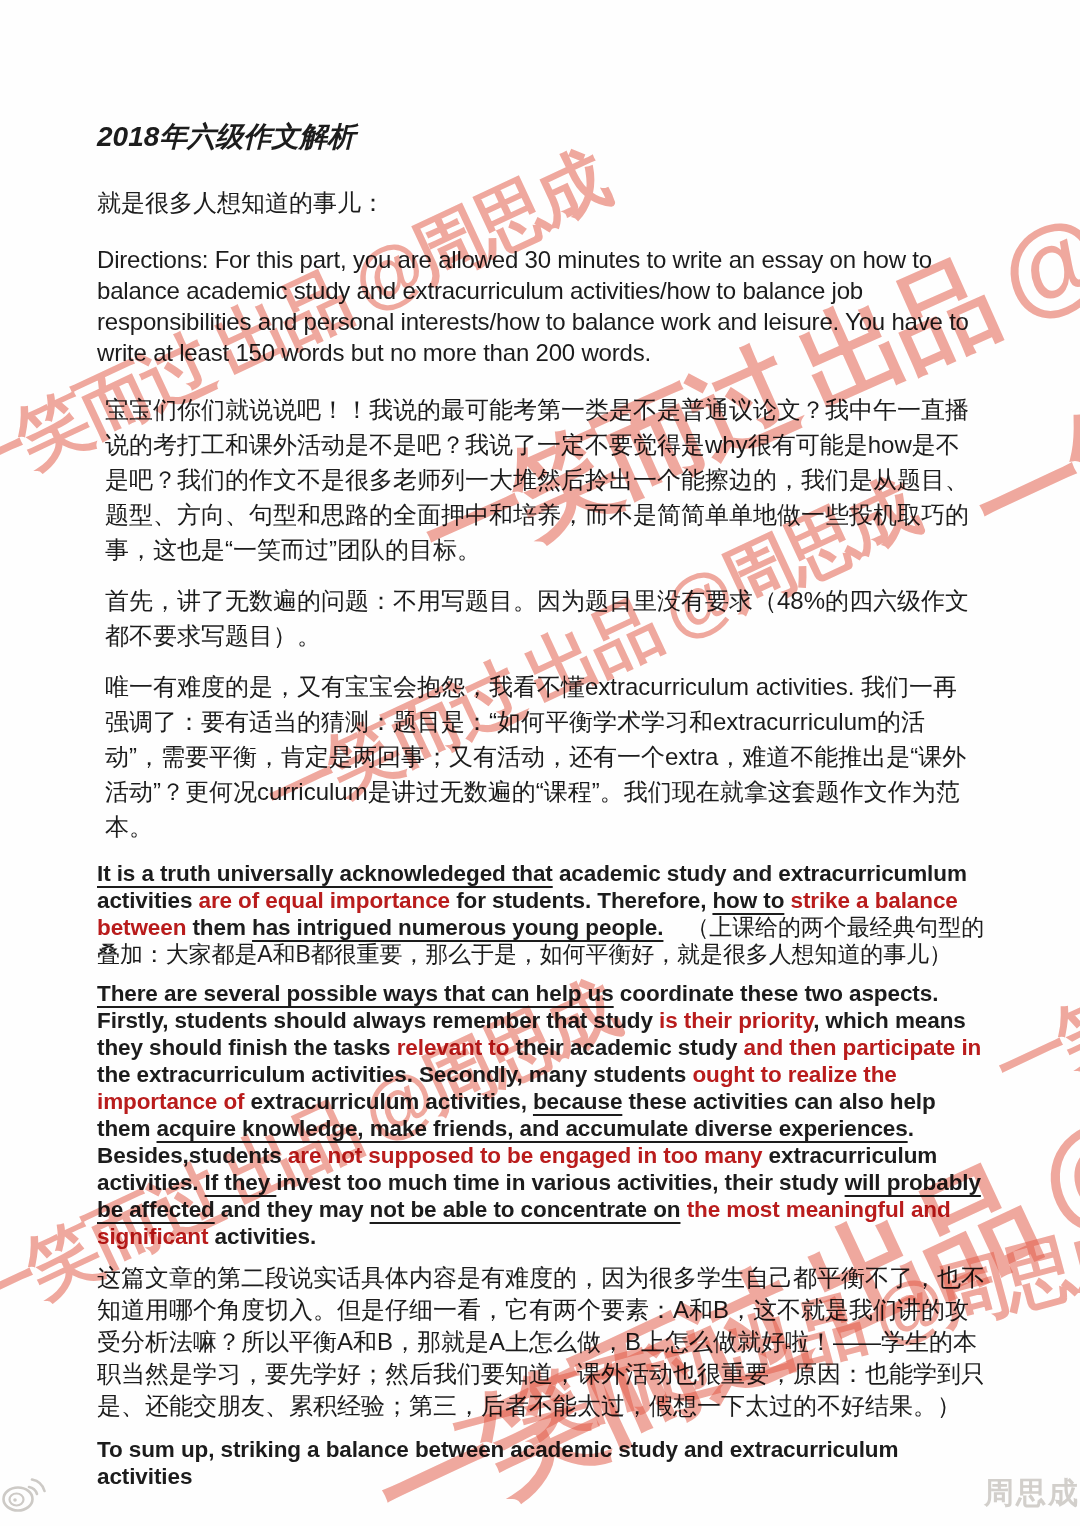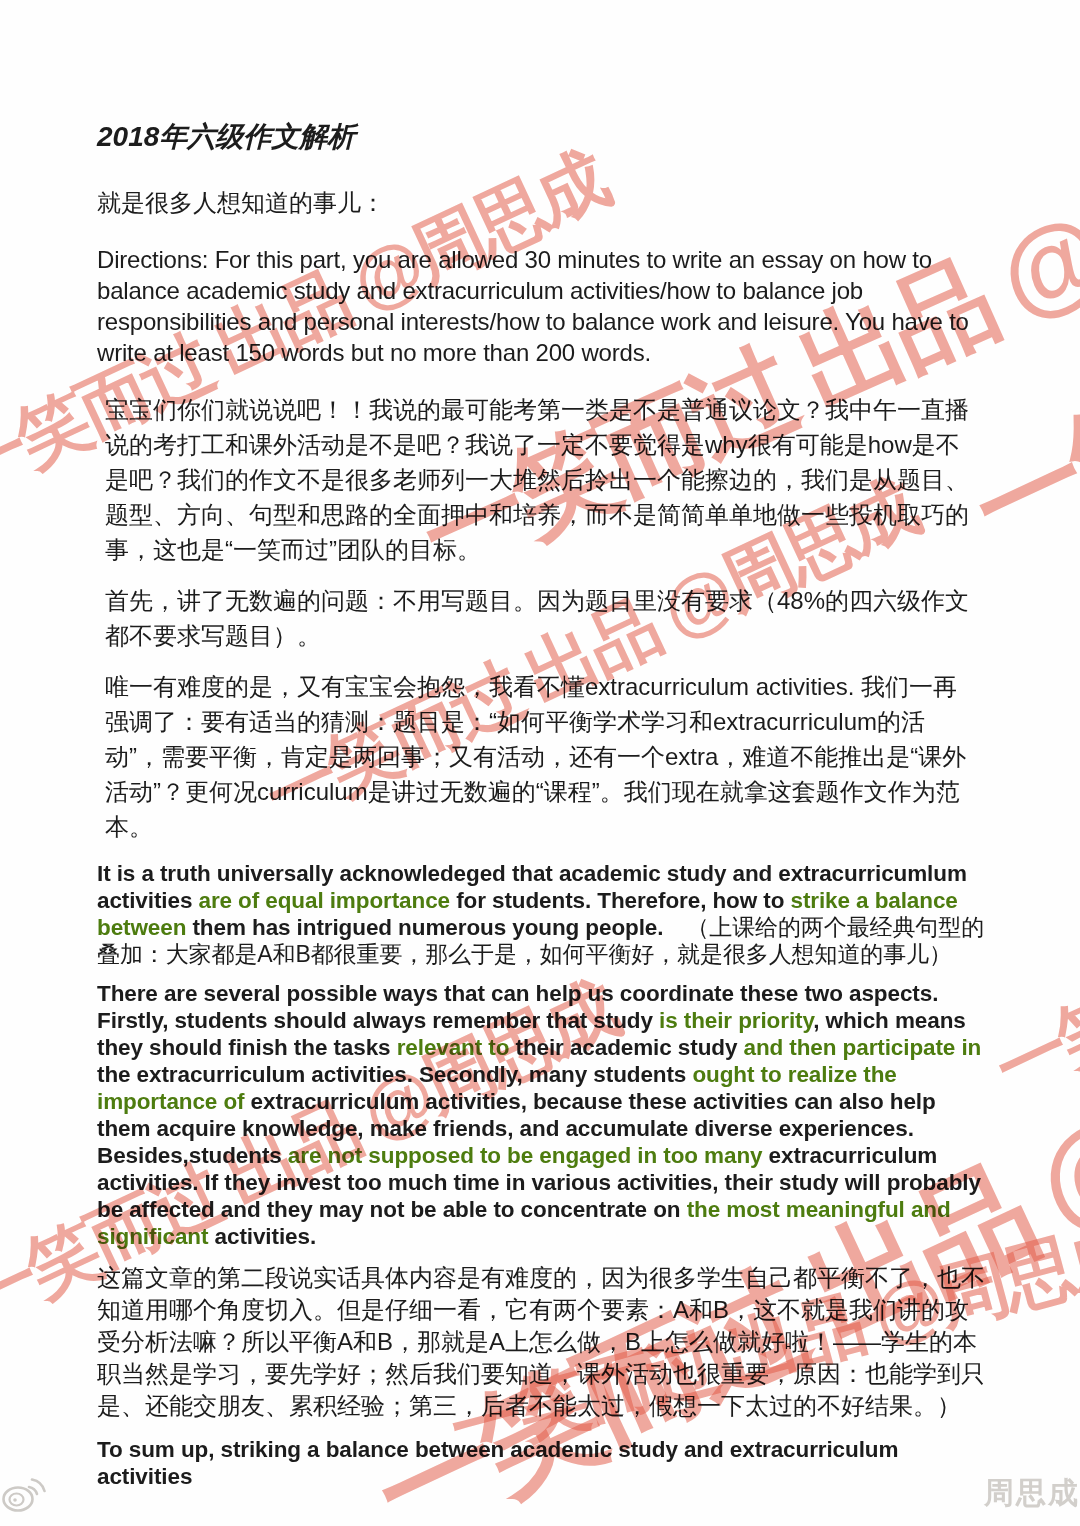--- a/index.html
+++ b/index.html
@@ -16,22 +16,22 @@
   .content{position:absolute;left:97px;right:95px;top:118px;z-index:1;}
   .title{font-size:28px;font-weight:700;margin:0 0 30px;font-style:italic;}
   .intro{font-size:24px;line-height:34px;margin:0 0 24px;font-weight:400;}
   p{margin:0;}
   .dir{font-size:24px;line-height:31px;letter-spacing:-0.2px;margin:0 0 24px;}
   .cn{font-size:24px;line-height:35px;margin:0 8px 16px;}
   .comm{font-size:24px;line-height:32px;margin:0 0 14px;}
   .en{font-size:22.5px;line-height:27px;font-weight:700;letter-spacing:-0.1px;margin:0 0 12px;}
   .en.last{margin-bottom:0;}
   .b{font-weight:400;}
-  .r{color:#4d7c0f;}
-  .u{text-decoration-thickness:2px;text-underline-offset:5px;}
+  .r{color:#b91c1c;}
+  .u{text-decoration:underline;text-decoration-thickness:2px;text-underline-offset:5px;}
   .note{font-weight:400;font-size:23px;text-align:right;}
   
   .wm-layer{position:absolute;inset:0;z-index:2;pointer-events:none;mix-blend-mode:multiply;}
   .wm{
     position:absolute;
     white-space:nowrap;
     font-weight:900;
     letter-spacing:-0.06em;
     color:#e25540;
     opacity:.5;

